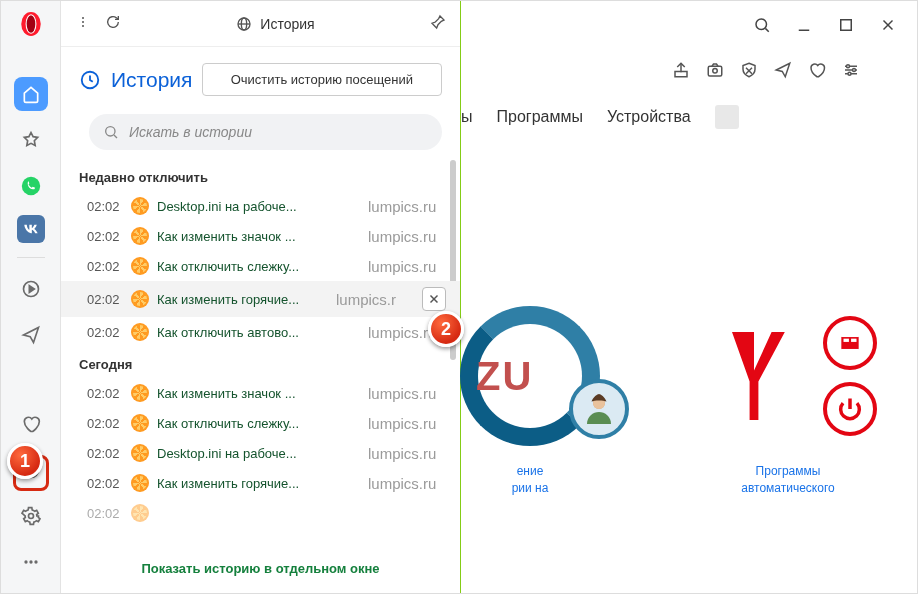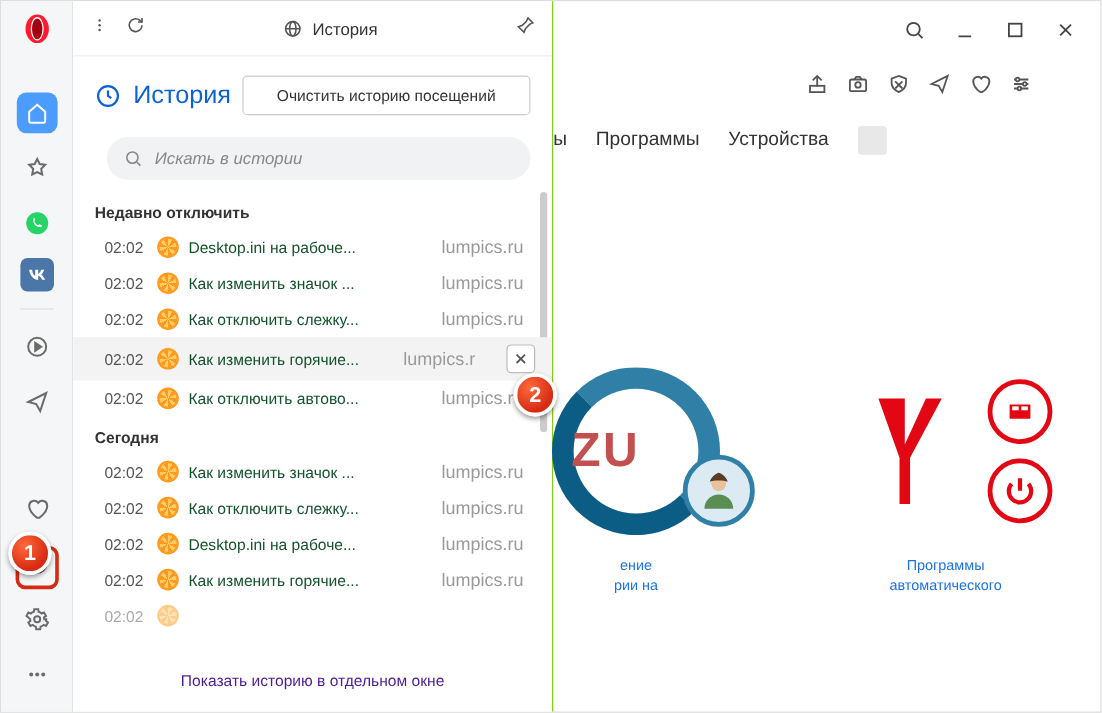--- a/index.html
+++ b/index.html
@@ -47,21 +47,21 @@
   .hist-row.highlight { background:#f3f3f3;}
   .hist-row .time { color:#555; width:36px;}
   .hist-row .favicon { width:18px; height:18px; border-radius:50%; background: radial-gradient(circle at 50% 50%, #ffb347 0%, #ff9a1f 65%, #ff7a00 100%); position:relative; flex-shrink:0;}
   .hist-row .favicon::before{content:""; position:absolute; inset:2px; border-radius:50%; background: repeating-conic-gradient(#ffcc66 0deg 30deg, #ff9a1f 30deg 60deg);}
   .hist-row .ptitle { color:#14532d; flex:1; white-space:nowrap; overflow:hidden; text-overflow:ellipsis;}
   .hist-row .domain { color:#9a9a9a; font-size:15px; width:78px; text-align:left;}
   .hist-row .xbtn { width:24px; height:24px; border:1px solid #bbb; border-radius:4px; display:flex; align-items:center; justify-content:center; color:#555; background:#fff;}
   .hist-row .xbtn svg{width:12px;height:12px;}
   
   .hp-foot { text-align:center; padding:12px 0 16px 0;}
-  .hp-foot a { color:#4c1d95; font-size:13px; text-decoration:none; font-weight:400;}
+  .hp-foot a { color:#15803d; font-size:13px; text-decoration:none; font-weight:700;}
 
   
   .main-nav { position:absolute; left:460px; top:104px; display:flex; align-items:center; gap:24px; font-size:16px; color:#333;}
   .main-nav .more-sq{width:24px;height:24px;background:#e8e8e8;border-radius:3px;}
   .content-area { position:absolute; left:460px; top:300px; right:20px; display:flex; gap:40px;}
   .tile { width:220px; text-align:center;}
   .tile .icon-wrap{height:150px; display:flex; align-items:center; justify-content:center; gap:14px;}
   .tile .caption{color:#1a73e8; font-size:12px; margin-top:12px; line-height:1.4;}
   
   .zu-circle{width:140px;height:140px;border-radius:50%;border:18px solid #2f7fa6;border-left-color:#0c5d86;border-bottom-color:#0c5d86;position:relative;}

